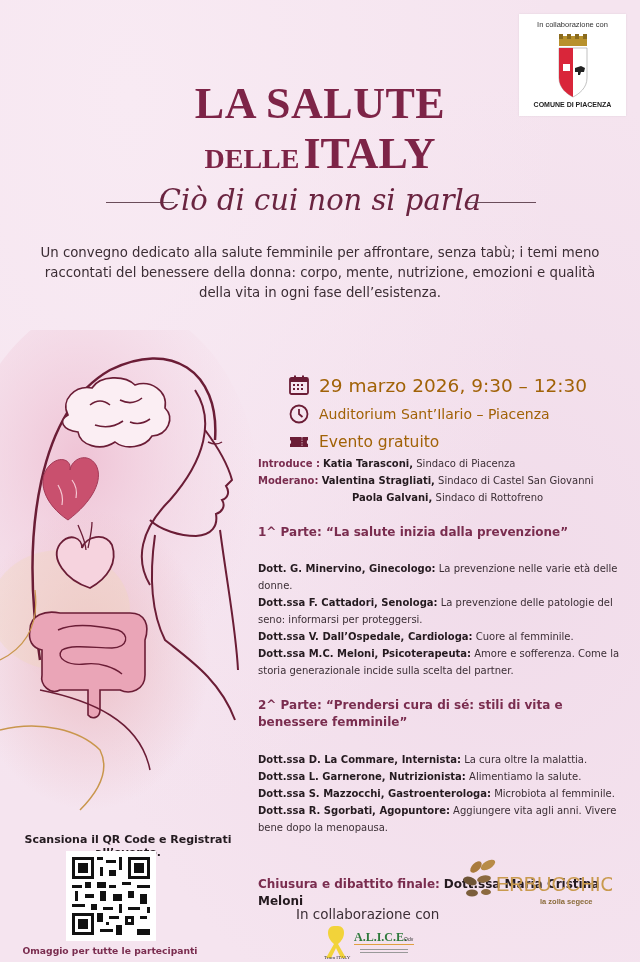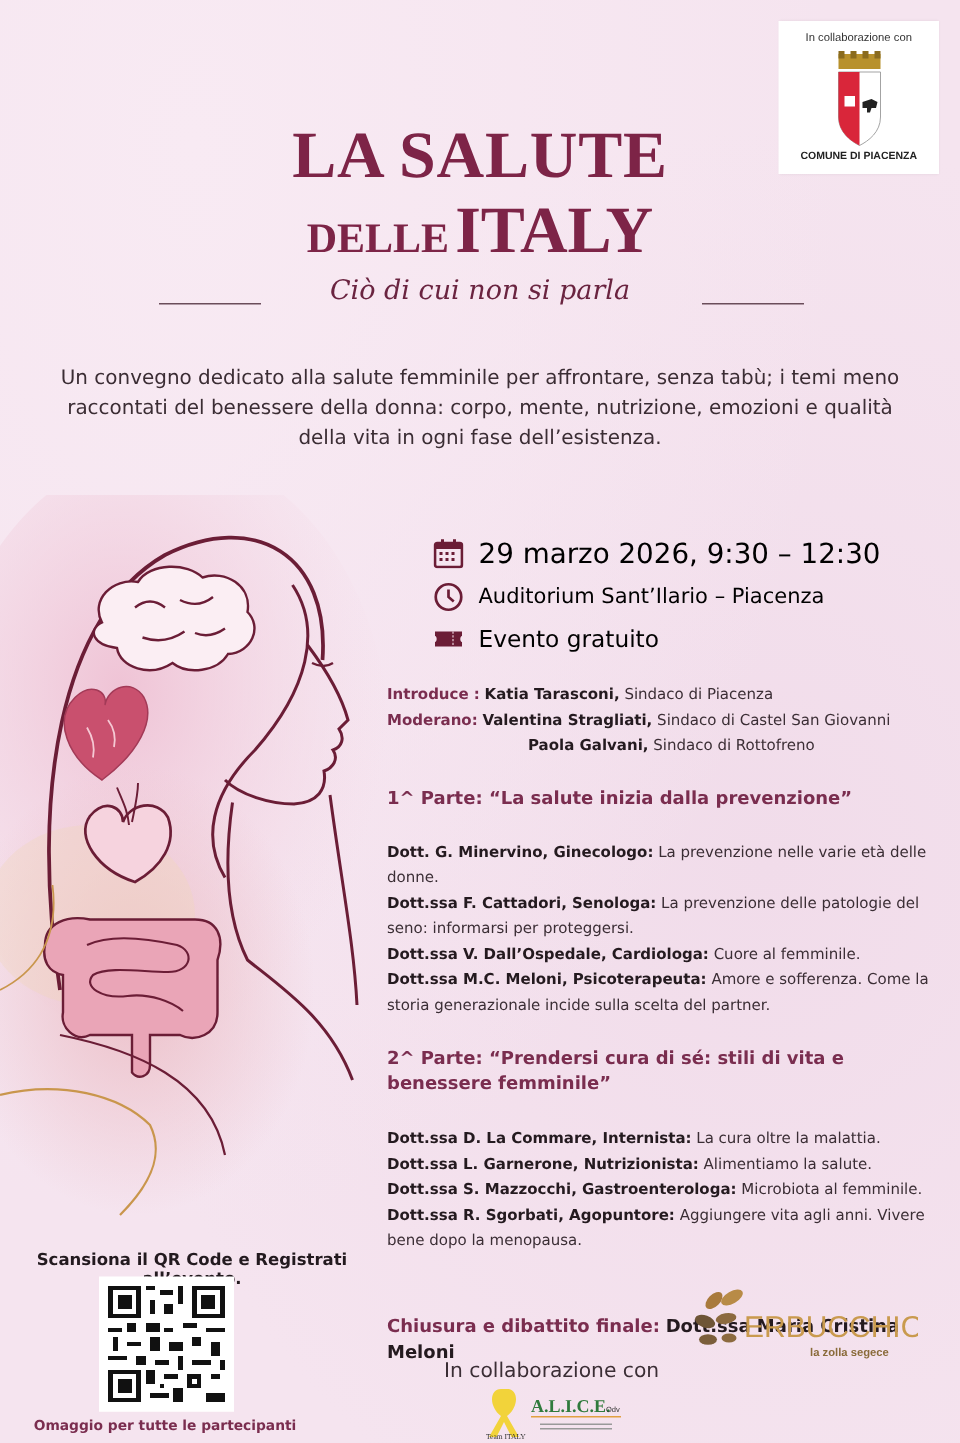--- a/index.html
+++ b/index.html
@@ -26,27 +26,27 @@
   .partner-box svg { position: absolute; left: 38px; top: 20px; }
 
   
   .title1 { left: 0; width: 640px; top: 80px; text-align: center;
     font-family: "Liberation Serif", serif; font-weight: bold; font-size: 44px; color: #7d2447; letter-spacing: 0.5px; line-height: 48px; }
   .title2 { left: 0; width: 640px; top: 131px; text-align: center;
     font-family: "Liberation Serif", serif; font-weight: bold; color: #7d2447; line-height: 46px; }
   .title2 .small { font-size: 28px; }
   .title2 .big { font-size: 44px; }
   .subtitle { left: 0; width: 640px; top: 183px; text-align: center;
-    font-family: "DejaVu Serif", serif; font-style: italic; font-size: 18px; color: #6a2440; }
+    font-family: "DejaVu Serif", serif; font-style: italic; font-size: 29px; color: #6a2440; }
   .sub-line { top: 202px; height: 1px; background: #6a4d5a; }
 
   .intro { left: 40px; width: 560px; top: 243px; text-align: center; font-size: 13.3px; line-height: 20px; color: #3b2d34; }
 
   
-  .info-row { left: 288px; display: flex; align-items: center; color: #000000; }
+  .info-row { left: 288px; display: flex; align-items: center; color: #a16207; margin-top: 16px; }
   .info-row .ic { width: 22px; height: 22px; margin-right: 9px; display: inline-flex; align-items: center; justify-content: center; }
   .info-date { top: 358px; font-size: 18.5px; }
   .info-place { top: 387px; font-size: 14px; }
   .info-free { top: 415px; font-size: 15.5px; }
 
   
   .prog { left: 258px; width: 380px; font-size: 10px; line-height: 17px; color: #3b2e35; }
   .prog b { color: #241a1f; }
   .lbl { color: #7a2d4f; font-weight: bold; }
   .sec-title { color: #7a2d4f; font-weight: bold; font-size: 12px; }

